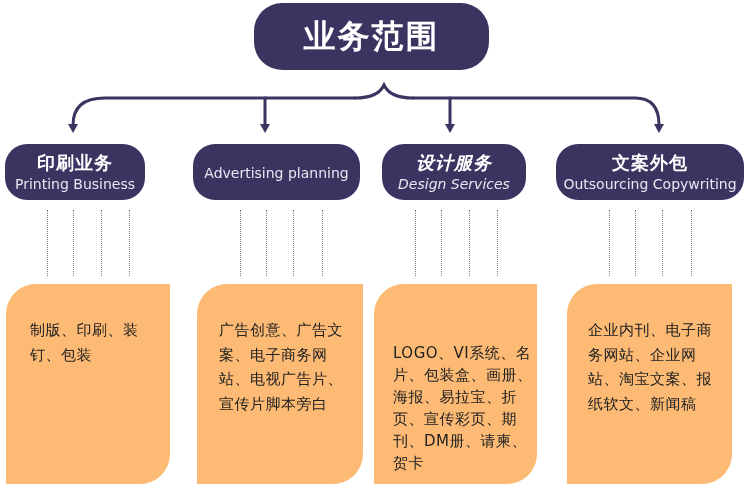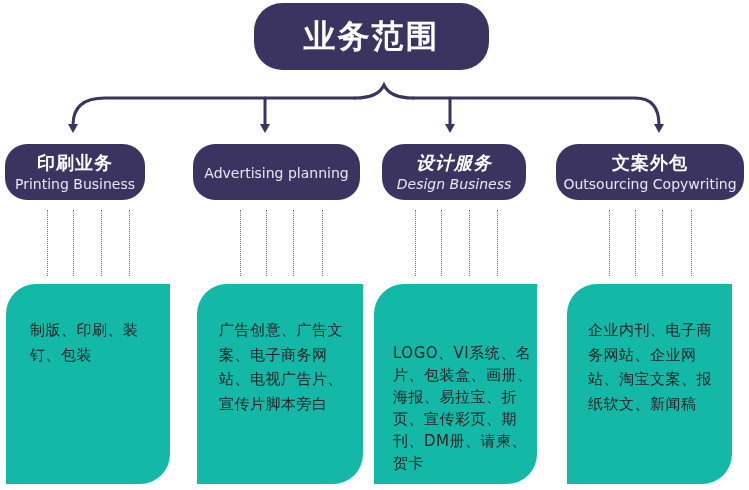--- a/index.html
+++ b/index.html
@@ -8,21 +8,21 @@
   .title-pill { position: absolute; left: 254px; top: 3px; width: 235px; height: 67px;
     background: #3b3461; border-radius: 28px; display: flex; align-items: center; justify-content: center;
     color: #ffffff; font-size: 32px; font-weight: bold; letter-spacing: 2px; }
   svg.connectors { position: absolute; left: 0; top: 0; width: 749px; height: 490px; }
   .pill { position: absolute; top: 144px; height: 56px; background: #3b3461; border-radius: 22px;
     color: #ffffff; display: flex; flex-direction: column; align-items: center; justify-content: center; }
   .pill .zh { font-size: 18px; font-weight: bold; line-height: 22px; letter-spacing: 1px; }
   .pill .en { font-size: 14px; line-height: 16px; color: #e8e6f0; margin-top: 2px; }
   .dots { position: absolute; top: 210px; height: 66px; width: 0;
     border-left: 1px dotted #777777; }
-  .card { position: absolute; top: 284px; height: 200px; background: #14b8a6;
+  .card { position: absolute; top: 284px; height: 200px; background: #fdba74;
     border-radius: 30px 0 30px 0; box-sizing: border-box; }
   .card .txt { position: absolute; left: 24px; top: 34px; right: 14px;
     font-size: 15px; line-height: 24.5px; color: #222222; letter-spacing: 0.5px; }
 </style>
 </head>
 <body>
 
 <div class="title-pill">
   <span>业务范围</span>
 </div>
@@ -49,21 +49,21 @@
 
 <div class="pill" style="left:5px;width:140px;">
   <span class="zh">印刷业务</span>
   <span class="en">Printing Business</span>
 </div>
 <div class="pill" style="left:193px;width:167px;">
   <span class="en">Advertising planning</span>
 </div>
 <div class="pill" style="left:382px;width:144px;font-style:italic;">
   <span class="zh">设计服务</span>
-  <span class="en">Design Business</span>
+  <span class="en">Design Services</span>
 </div>
 <div class="pill" style="left:556px;width:188px;">
   <span class="zh">文案外包</span>
   <span class="en">Outsourcing Copywriting</span>
 </div>
 
 <div class="dots" style="left:47px;"></div>
 <div class="dots" style="left:73px;"></div>
 <div class="dots" style="left:101px;"></div>
 <div class="dots" style="left:129px;"></div>

